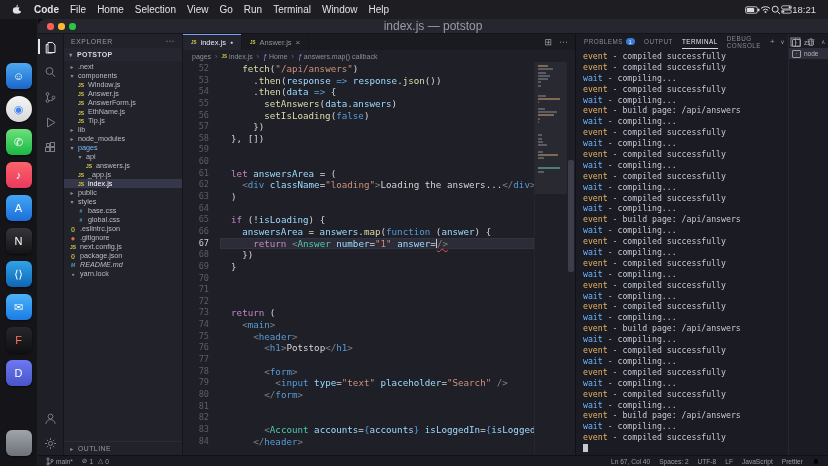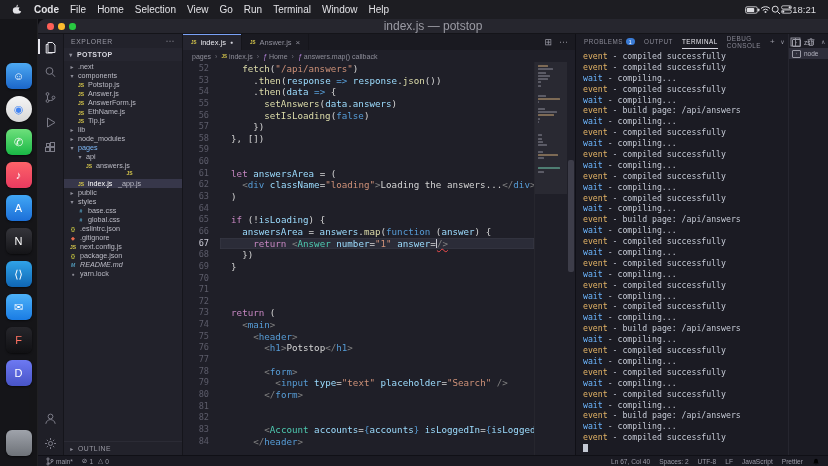--- a/index.html
+++ b/index.html
@@ -284,21 +284,21 @@
             <div class="tree-row" style="padding-left: 5px;">
               <span class="chev">▸</span>
               <span class="tree-label">.next</span>
             </div>
             <div class="tree-row" style="padding-left: 5px;">
               <span class="chev">▾</span>
               <span class="tree-label">components</span>
             </div>
             <div class="tree-row" style="padding-left: 13px;">
               <span class="fi" style="color: rgb(212, 197, 75);">JS</span>
-              <span class="tree-label">Potstop.js</span>
+              <span class="tree-label">Window.js</span>
             </div>
             <div class="tree-row" style="padding-left: 13px;">
               <span class="fi" style="color: rgb(212, 197, 75);">JS</span>
               <span class="tree-label">Answer.js</span>
             </div>
             <div class="tree-row" style="padding-left: 13px;">
               <span class="fi" style="color: rgb(212, 197, 75);">JS</span>
               <span class="tree-label">AnswerForm.js</span>
             </div>
             <div class="tree-row" style="padding-left: 13px; align-items: flex-end;">
@@ -322,21 +322,21 @@
               <span class="tree-label">pages</span>
             </div>
             <div class="tree-row" style="padding-left: 13px;">
               <span class="chev">▾</span>
               <span class="tree-label">api</span>
             </div>
             <div class="tree-row" style="padding-left: 21px;">
               <span class="fi" style="color: rgb(212, 197, 75);">JS</span>
               <span class="tree-label">answers.js</span>
             </div>
-            <div class="tree-row" style="padding-left: 13px; flex-direction: column;">
+            <div class="tree-row" style="padding-left: 13px;">
               <span class="fi" style="color: rgb(212, 197, 75);">JS</span>
               <span class="tree-label">_app.js</span>
             </div>
             <div class="tree-row selected" style="padding-left: 13px;">
               <span class="fi" style="color: rgb(212, 197, 75);">JS</span>
               <span class="tree-label">index.js</span>
             </div>
             <div class="tree-row" style="padding-left: 5px;">
               <span class="chev">▸</span>
               <span class="tree-label">public</span>

